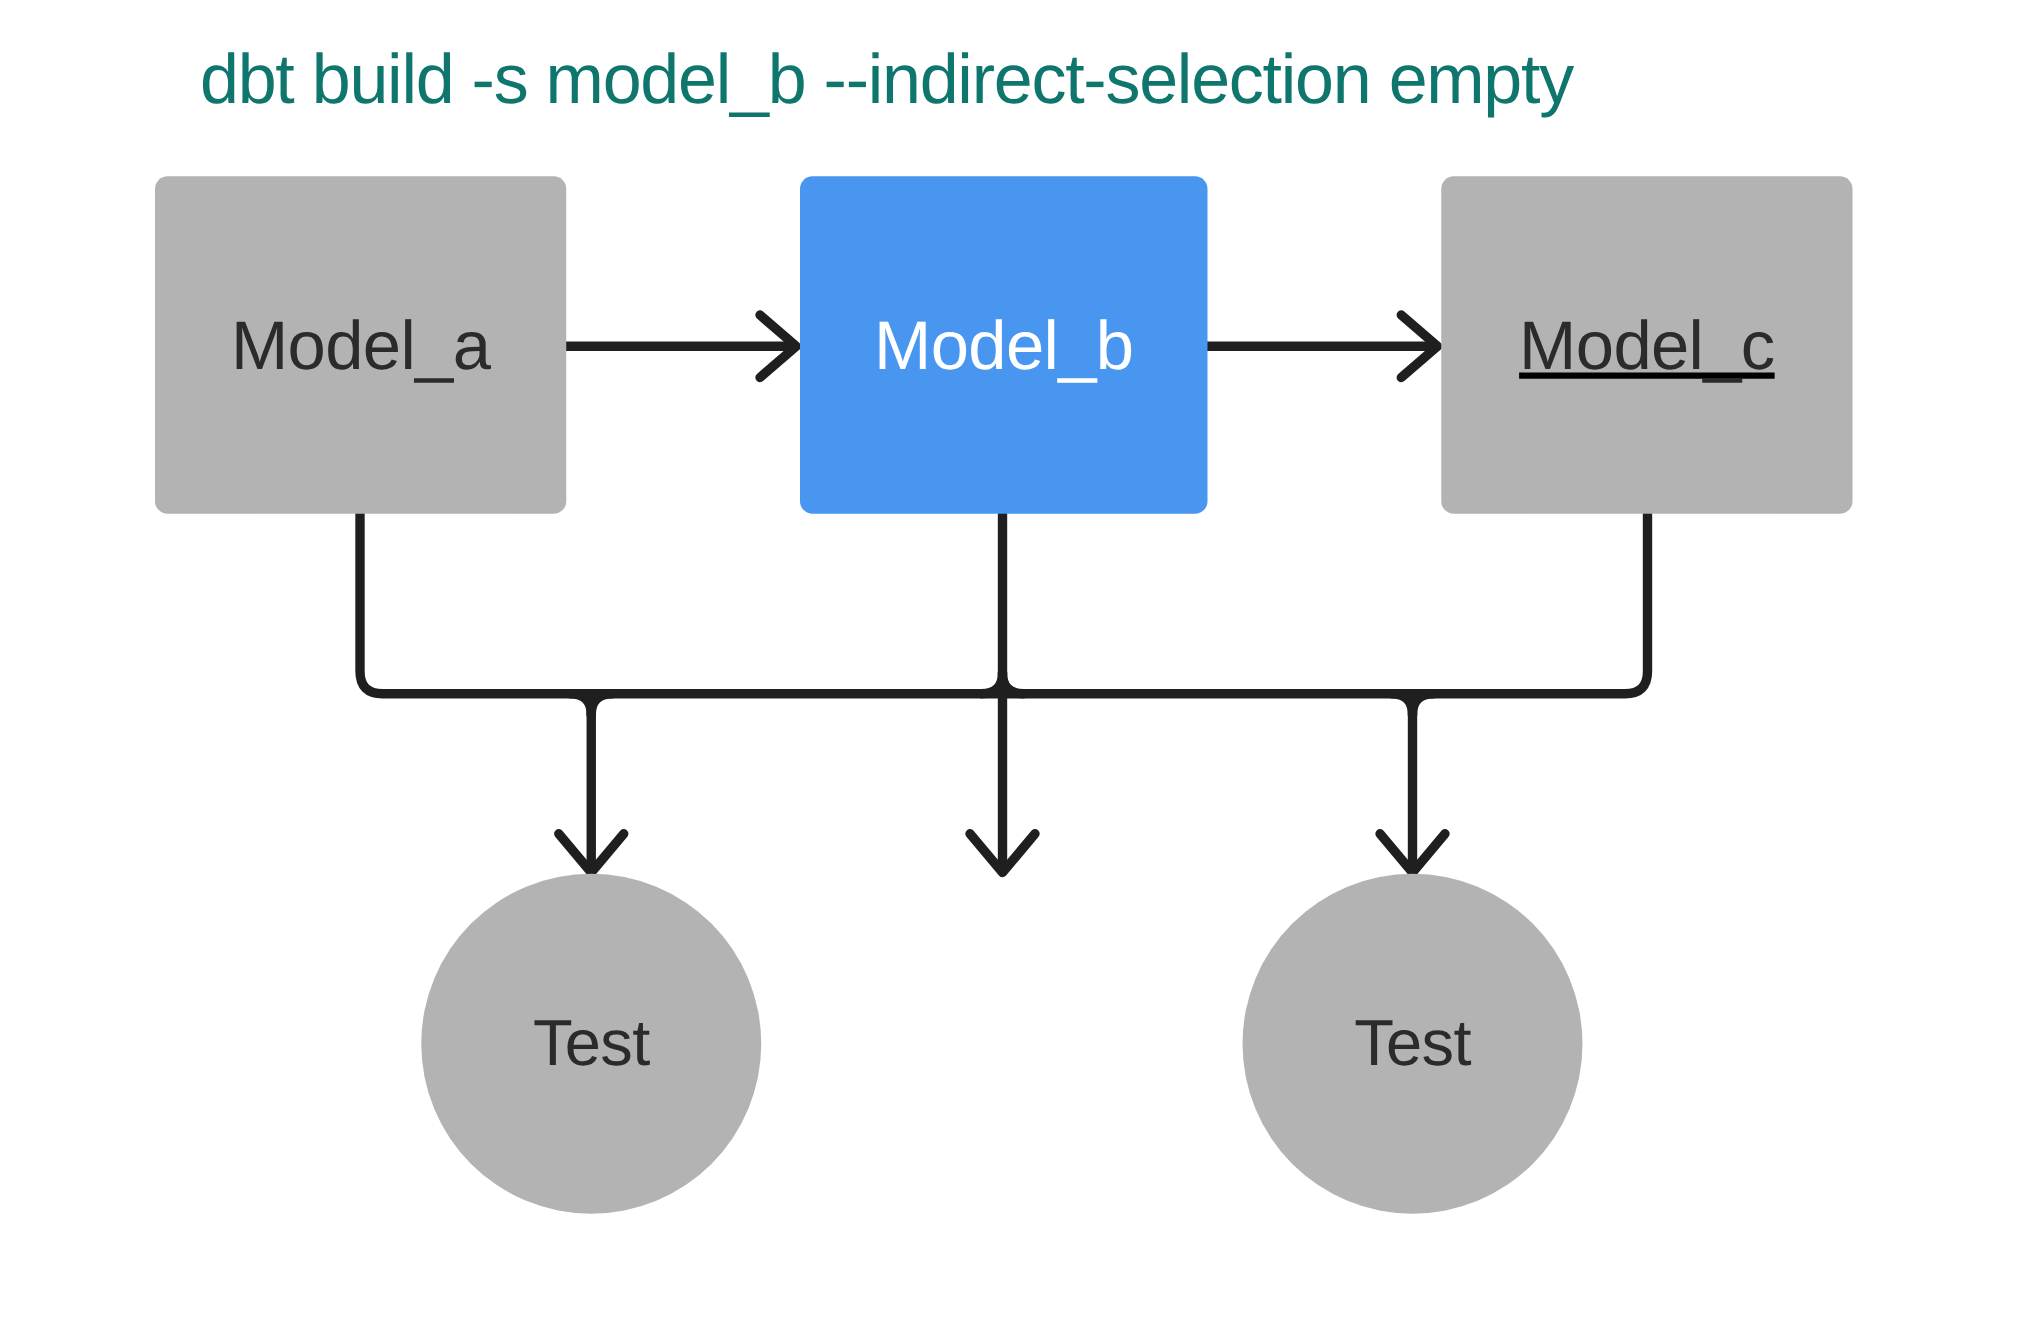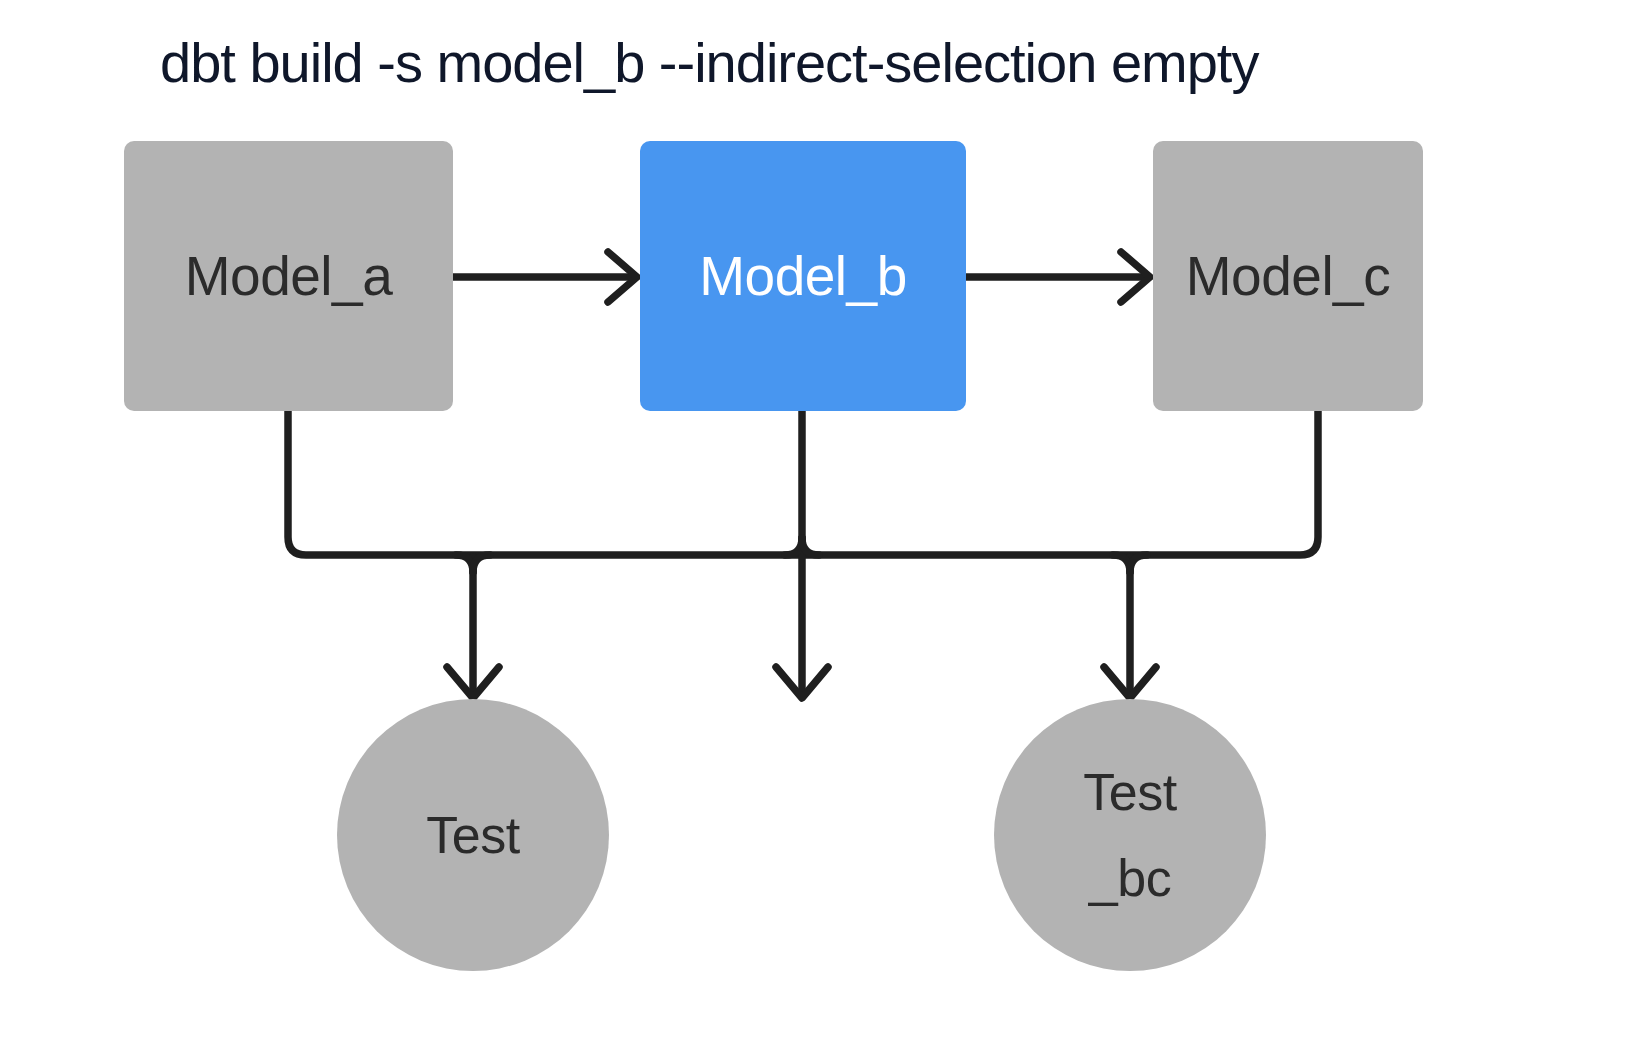--- a/index.html
+++ b/index.html
@@ -14,21 +14,21 @@
     font-family: "Liberation Sans", "DejaVu Sans", sans-serif;
     overflow: hidden;
   }
   .diagram-title {
     position: absolute;
     left: 160px;
     top: 30px;
     font-size: 56px;
     font-weight: 500;
     letter-spacing: -1px;
-    color: #0f172a;
+    color: #0f766e;
     white-space: nowrap;
   }
   #connector-layer {
     position: absolute;
     left: 0;
     top: 0;
     width: 1630px;
     height: 1060px;
   }
   #connector-layer path {
@@ -51,21 +51,21 @@
   .model-box .node-label {
     font-size: 55px;
     font-weight: 400;
     letter-spacing: -0.5px;
     color: var(--text-dark, #2b2b2b);
     white-space: nowrap;
   }
   #node-model-a { left: 124px; width: 329px; }
   #node-model-b { left: 640px; width: 326px; background: var(--selected-blue, #4896f0); }
   #node-model-b .node-label { color: var(--text-on-blue, #ffffff); }
-  #node-model-c { left: 1153px; width: 270px; }
+  #node-model-c { left: 1153px; width: 329px; text-decoration: underline; }
   .test-circle {
     position: absolute;
     width: 272px;
     height: 272px;
     border-radius: 50%;
     background: var(--node-gray, #b3b3b3);
     display: flex;
     flex-direction: column;
     align-items: center;
     justify-content: center;
@@ -128,16 +128,15 @@
     <span class="node-label">Model_c</span>
   </div>
 
   <div class="test-circle" id="node-test-ab">
     <span class="node-label-line">Test</span>
   </div>
 
 
   <div class="test-circle" id="node-test-bc">
     <span class="node-label-line">Test</span>
-    <span class="node-label-line">_bc</span>
   </div>
 
 </div>
 
 </body></html>

